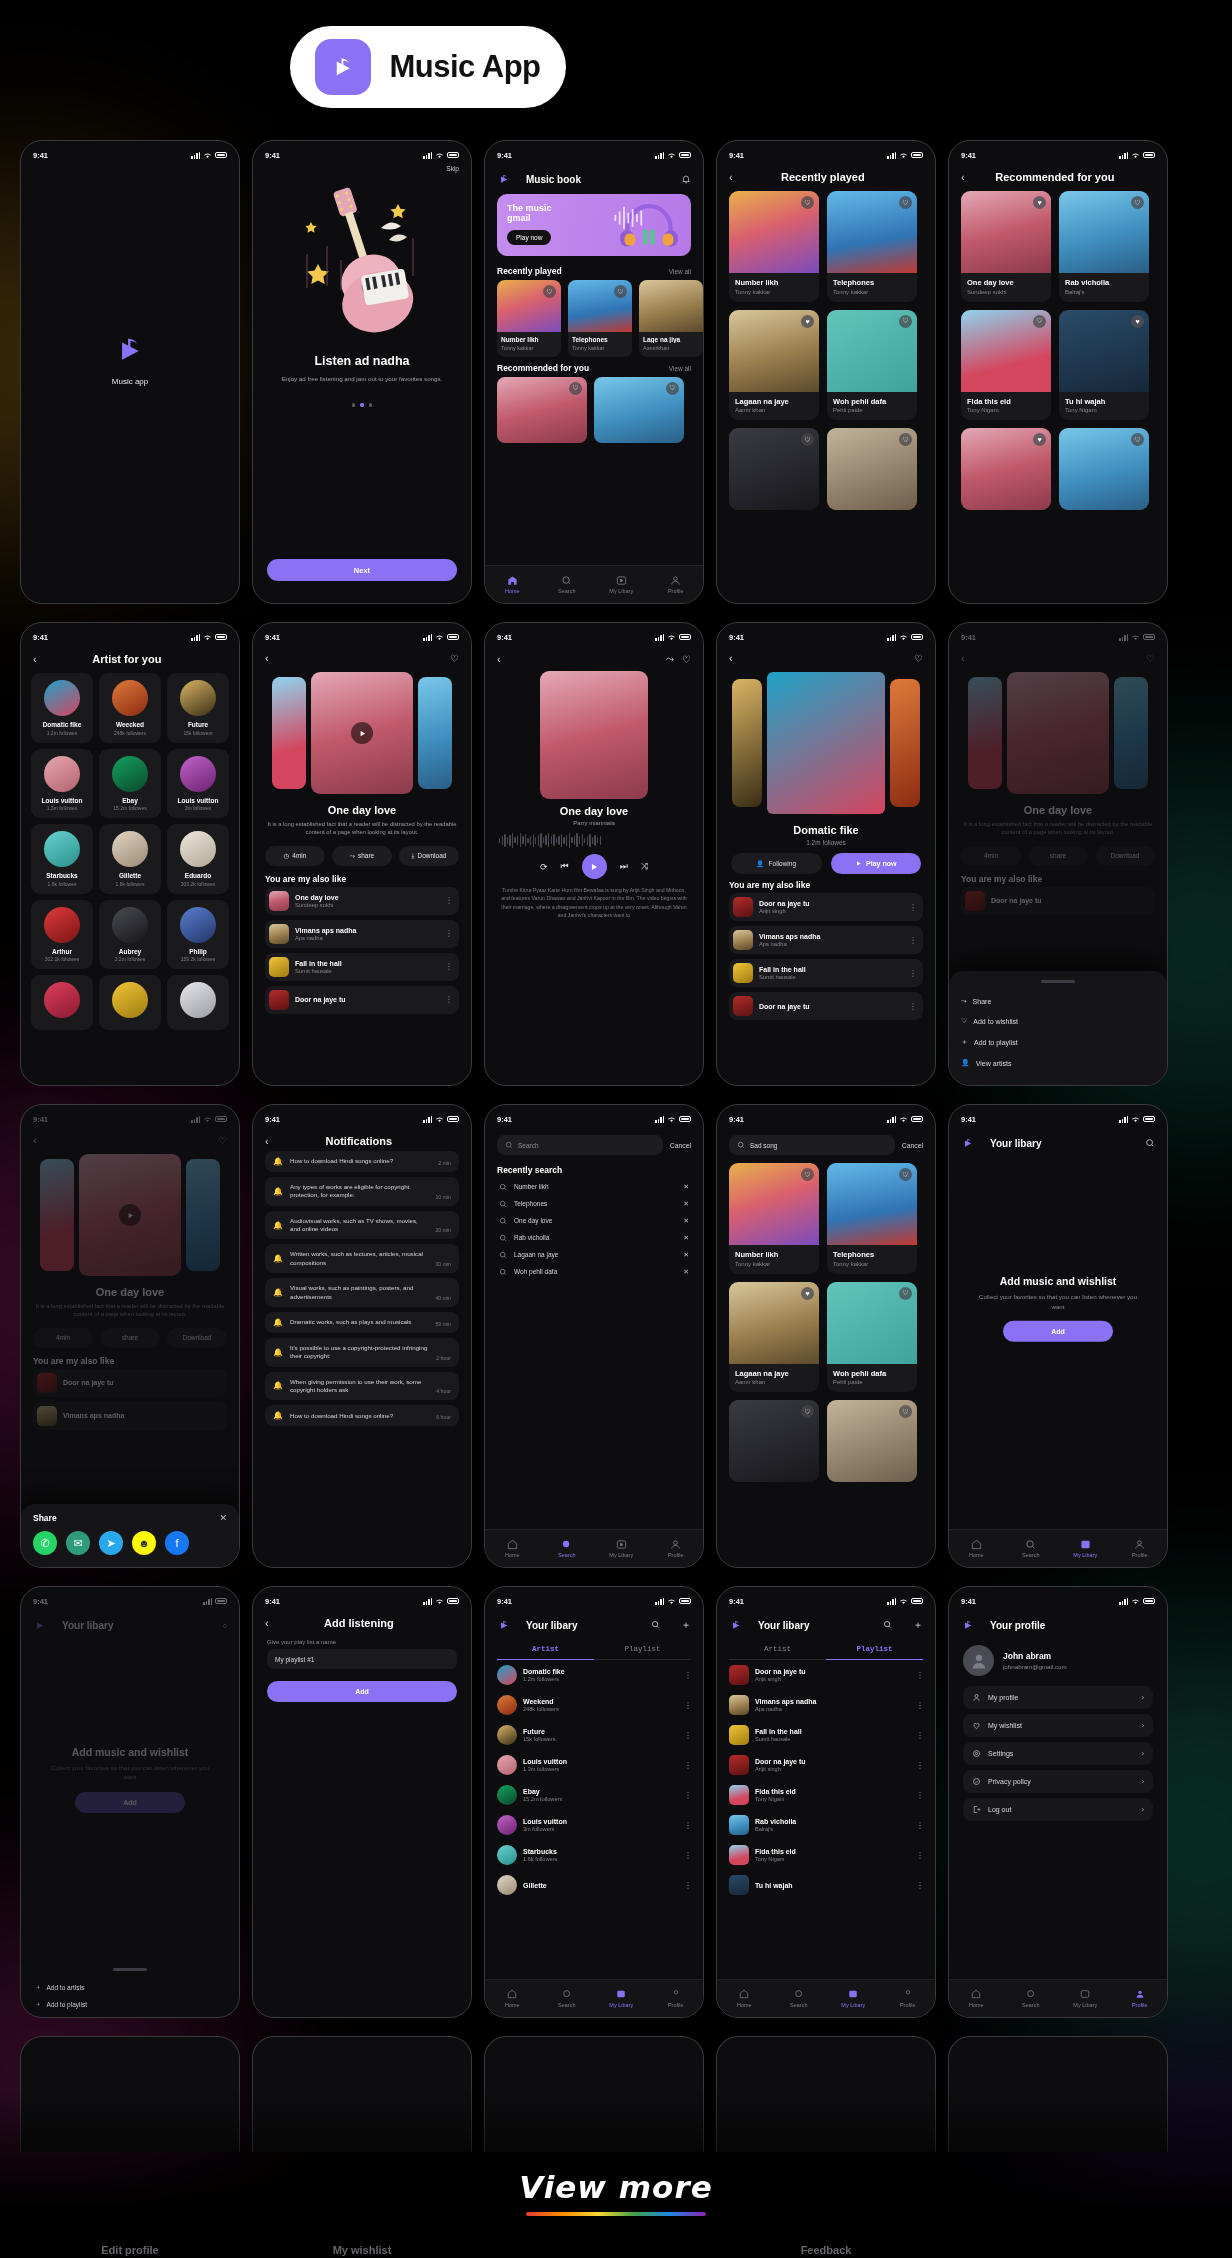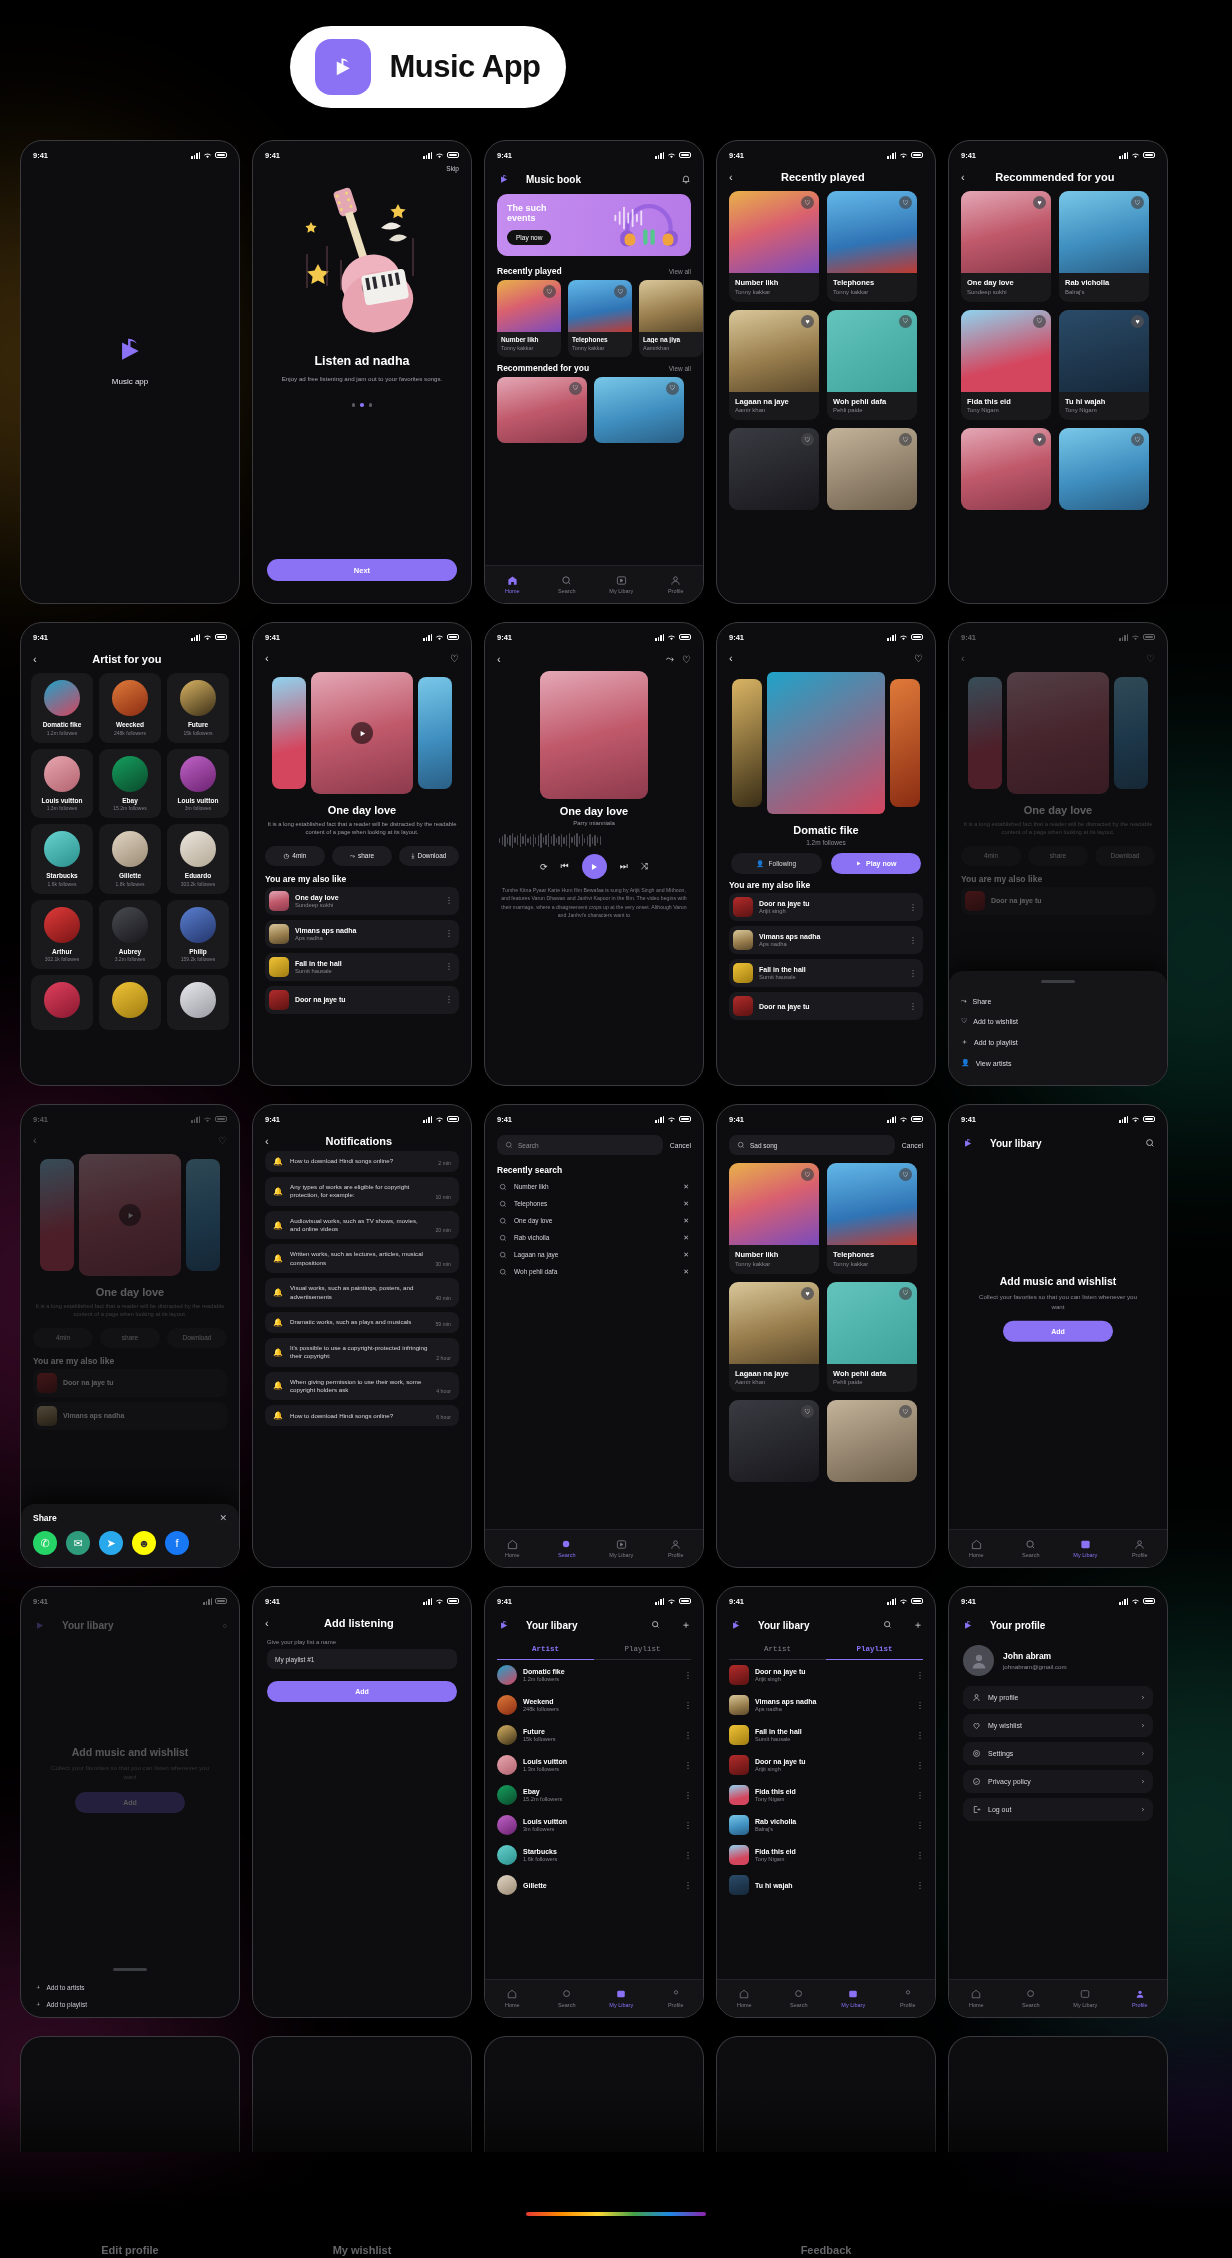--- a/index.html
+++ b/index.html
@@ -406,21 +406,21 @@
         </span>
         <span class="btitle">Music book</span>
         <span>
           <svg width="10" height="10" viewBox="0 0 24 24" fill="none" stroke="#ddd" stroke-width="1.7">
               <path d="M18 16v-5a6 6 0 1 0-12 0v5l-1.5 2h15z"></path>
               <path d="M10 20a2 2 0 0 0 4 0"></path>
             </svg>
         </span>
       </div>
       <div class="banner">
-        <h4>The such events</h4>
+        <h4>The music gmail</h4>
         <div class="playnow">Play now</div>
         <svg class="hp" viewBox="0 0 100 62">
           <path d="M20 42V32a30 30 0 0 1 60 0v10" stroke="#9a63e0" stroke-width="6" fill="none" stroke-linecap="round"></path>
           <rect x="10" y="36" width="19" height="22" rx="9" fill="#8e5ad6"></rect>
           <rect x="71" y="36" width="19" height="22" rx="9" fill="#8e5ad6"></rect>
           <rect x="16" y="40" width="15" height="17" rx="7" fill="#f0a33c"></rect>
           <rect x="69" y="40" width="15" height="17" rx="7" fill="#f0a33c"></rect>
           <rect x="42" y="34" width="6" height="22" rx="3" fill="#55c68e"></rect>
           <rect x="52" y="34" width="6" height="22" rx="3" fill="#55c68e"></rect>
           <g fill="#f0ddfa">
@@ -1858,14 +1858,15 @@
 
 <div class="footlabels">
   <div>Edit profile</div>
   <div>My wishlist</div>
   <div></div>
   <div>Feedback</div>
   <div></div>
 </div>
 
 <div class="viewmore">
+  <div class="txt">View more</div>
   <div class="rule"></div>
 </div>
 
 </body></html>

